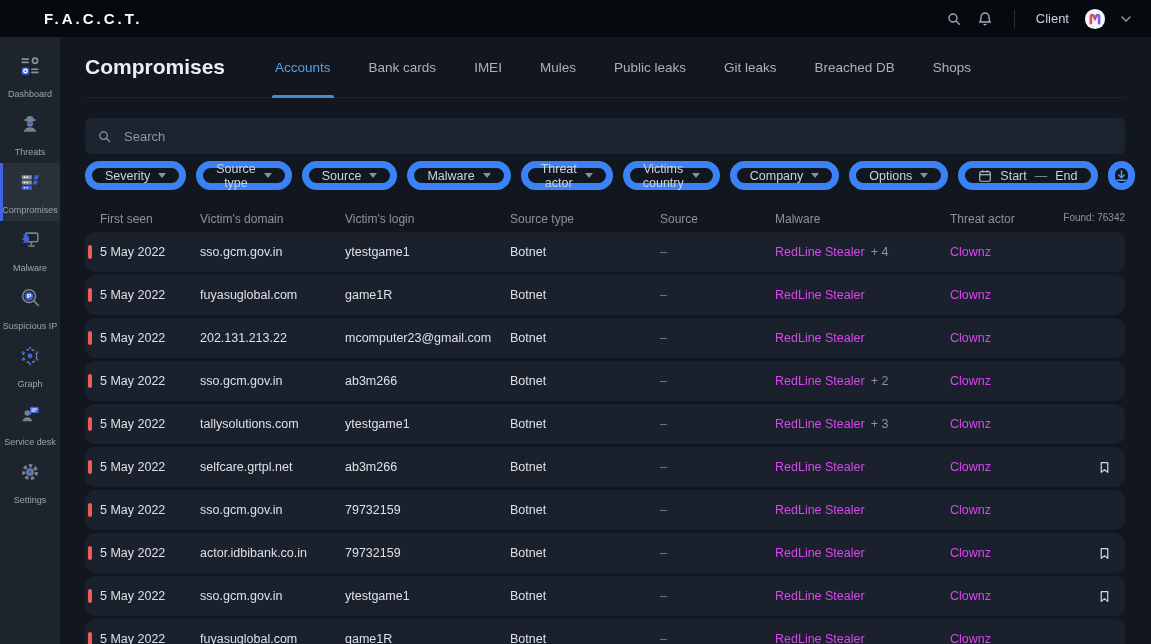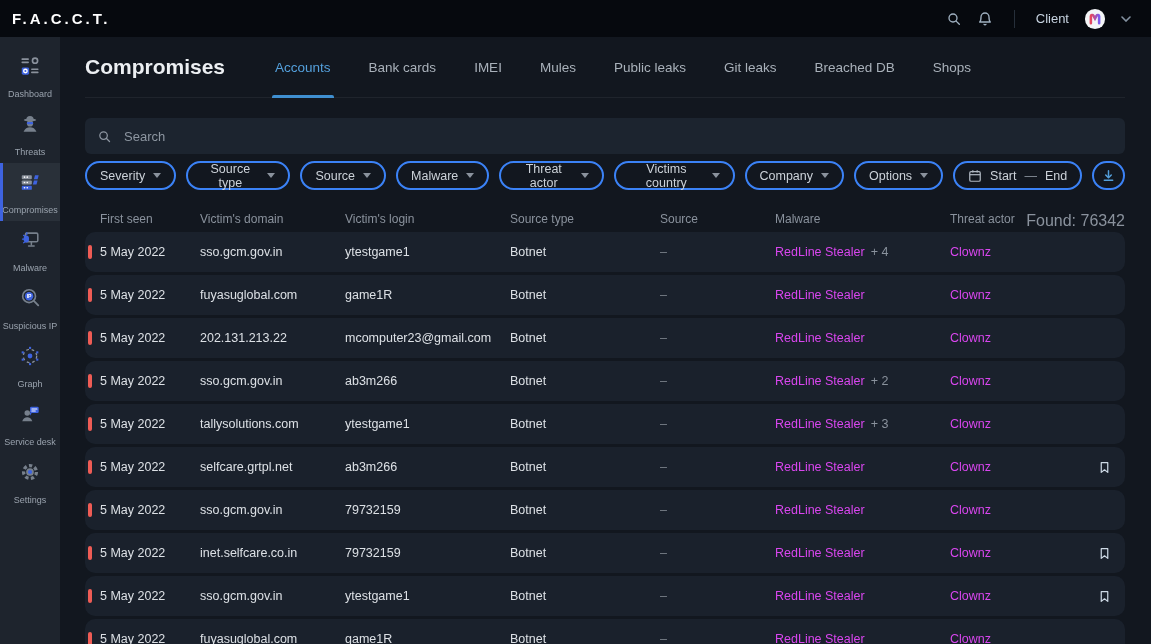--- a/index.html
+++ b/index.html
@@ -3,21 +3,21 @@
 <meta charset="utf-8">
 <style>
   html,body{margin:0;padding:0;background:#0b0f15;}
   body{width:1151px;height:644px;overflow:hidden;font-family:"Liberation Sans",sans-serif;
        -webkit-font-smoothing:antialiased;}
   .app{position:relative;width:1151px;height:644px;background:#11161e;}
 
   
   .topbar{position:absolute;top:0;left:0;right:0;height:37px;background:#06090e;
           display:flex;align-items:center;justify-content:space-between;
-          padding:0 20px 0 12px;box-sizing:border-box;z-index:5;gap:16px;}
+          padding:0 20px 0 44px;box-sizing:border-box;z-index:5;gap:16px;}
   .logo{color:#fff;font-weight:700;font-size:15px;letter-spacing:3px;}
   .topbar-right{display:flex;align-items:center;gap:15px;color:#9fb0c0;}
   .tb-icon{display:flex;align-items:center;cursor:pointer;}
   .tb-divider{width:1px;height:18px;background:#262f3a;margin:0 6px;}
   .client-label{color:#c7d3e0;font-size:13px;cursor:pointer;}
   .avatar{width:22px;height:22px;display:flex;cursor:pointer;}
   .caret{display:flex;color:#8391a0;cursor:pointer;}
 
   
   .sidebar{position:absolute;top:37px;left:0;bottom:0;width:60px;background:#1e242d;
@@ -46,34 +46,34 @@
   
   .searchbar{margin-top:20px;height:28px;background:#1c242f;border-radius:6px;
              display:flex;align-items:center;gap:10px;padding:4px 12px;}
   .s-icon{display:flex;color:#8d96a1;}
   .s-input{flex:1;background:transparent;border:none;outline:none;color:#dfe3e7;
            font-size:13px;font-family:"Liberation Sans",sans-serif;}
   .s-input::placeholder{color:#8d96a1;}
 
   
   .filter-row{margin-top:7px;display:flex;gap:10px;align-items:center;}
-  .chip{height:29px;border:2px solid #3b82f6;border-radius:15px;background:transparent;
+  .chip{height:29px;border:7px solid #3b82f6;border-radius:15px;background:transparent;
         display:flex;align-items:center;gap:8px;padding:0 13px;color:#ccd2d9;
         font-size:12.5px;cursor:pointer;box-sizing:border-box;
         font-family:"Liberation Sans",sans-serif;}
   .tri{display:flex;color:#8a929d;}
   .date-chip .sep{color:#8a929d;}
   .cal{display:flex;color:#aeb6c0;}
   .dl-chip{width:36px;justify-content:center;padding:0;color:#54a0dc;}
 
   
   .table-head{margin-top:16px;position:relative;display:grid;
       grid-template-columns:15px 100px 145px 165px 150px 115px 175px 148px 1fr;
       font-size:12px;color:#8a929d;height:26px;align-items:center;}
-  .found{position:absolute;right:0;top:6px;font-size:16px;color:#8a929d;}
+  .found{position:absolute;right:0;top:6px;font-size:10px;color:#8a929d;}
   .rows{display:flex;flex-direction:column;gap:3px;}
   .row{height:40px;background:#1a212c;border-radius:10px;display:grid;
       grid-template-columns:15px 100px 145px 165px 150px 115px 175px 148px 1fr;
       align-items:center;font-size:12.5px;color:#dce0e5;flex:0 0 auto;}
   .sevwrap{display:flex;align-items:center;}
   .sev{width:4px;height:14px;border-radius:2px;background:#ee5c55;margin-left:3px;}
   .cell{white-space:nowrap;overflow:hidden;text-overflow:ellipsis;}
   .cell-source{color:#7b828c;}
   .link{color:#d946ef;text-decoration:none;cursor:pointer;}
   .extra{color:#8a929d;margin-left:6px;}
@@ -463,21 +463,21 @@
     <span class="cell cell-source">–</span>
     <span class="cell"><a class="link">RedLine Stealer</a></span>
     <span class="cell"><a class="link">Clownz</a></span>
     <span class="cell cell-bm"></span>
   </div>
         <div class="row">
     <span class="sevwrap">
             <span class="sev"></span>
           </span>
     <span class="cell">5 May 2022</span>
-    <span class="cell">inet.selfcare.co.in</span>
+    <span class="cell">actor.idbibank.co.in</span>
     <span class="cell">79732159</span>
     <span class="cell">Botnet</span>
     <span class="cell cell-source">–</span>
     <span class="cell"><a class="link">RedLine Stealer</a></span>
     <span class="cell"><a class="link">Clownz</a></span>
     <span class="cell cell-bm">
             <span class="bm">
               <svg viewBox="0 0 16 16" width="13" height="13" fill="none" stroke="currentColor" stroke-width="1.5" stroke-linejoin="round">
                 <path d="M4 2h8v12l-4-3.2L4 14z"></path>
               </svg>

